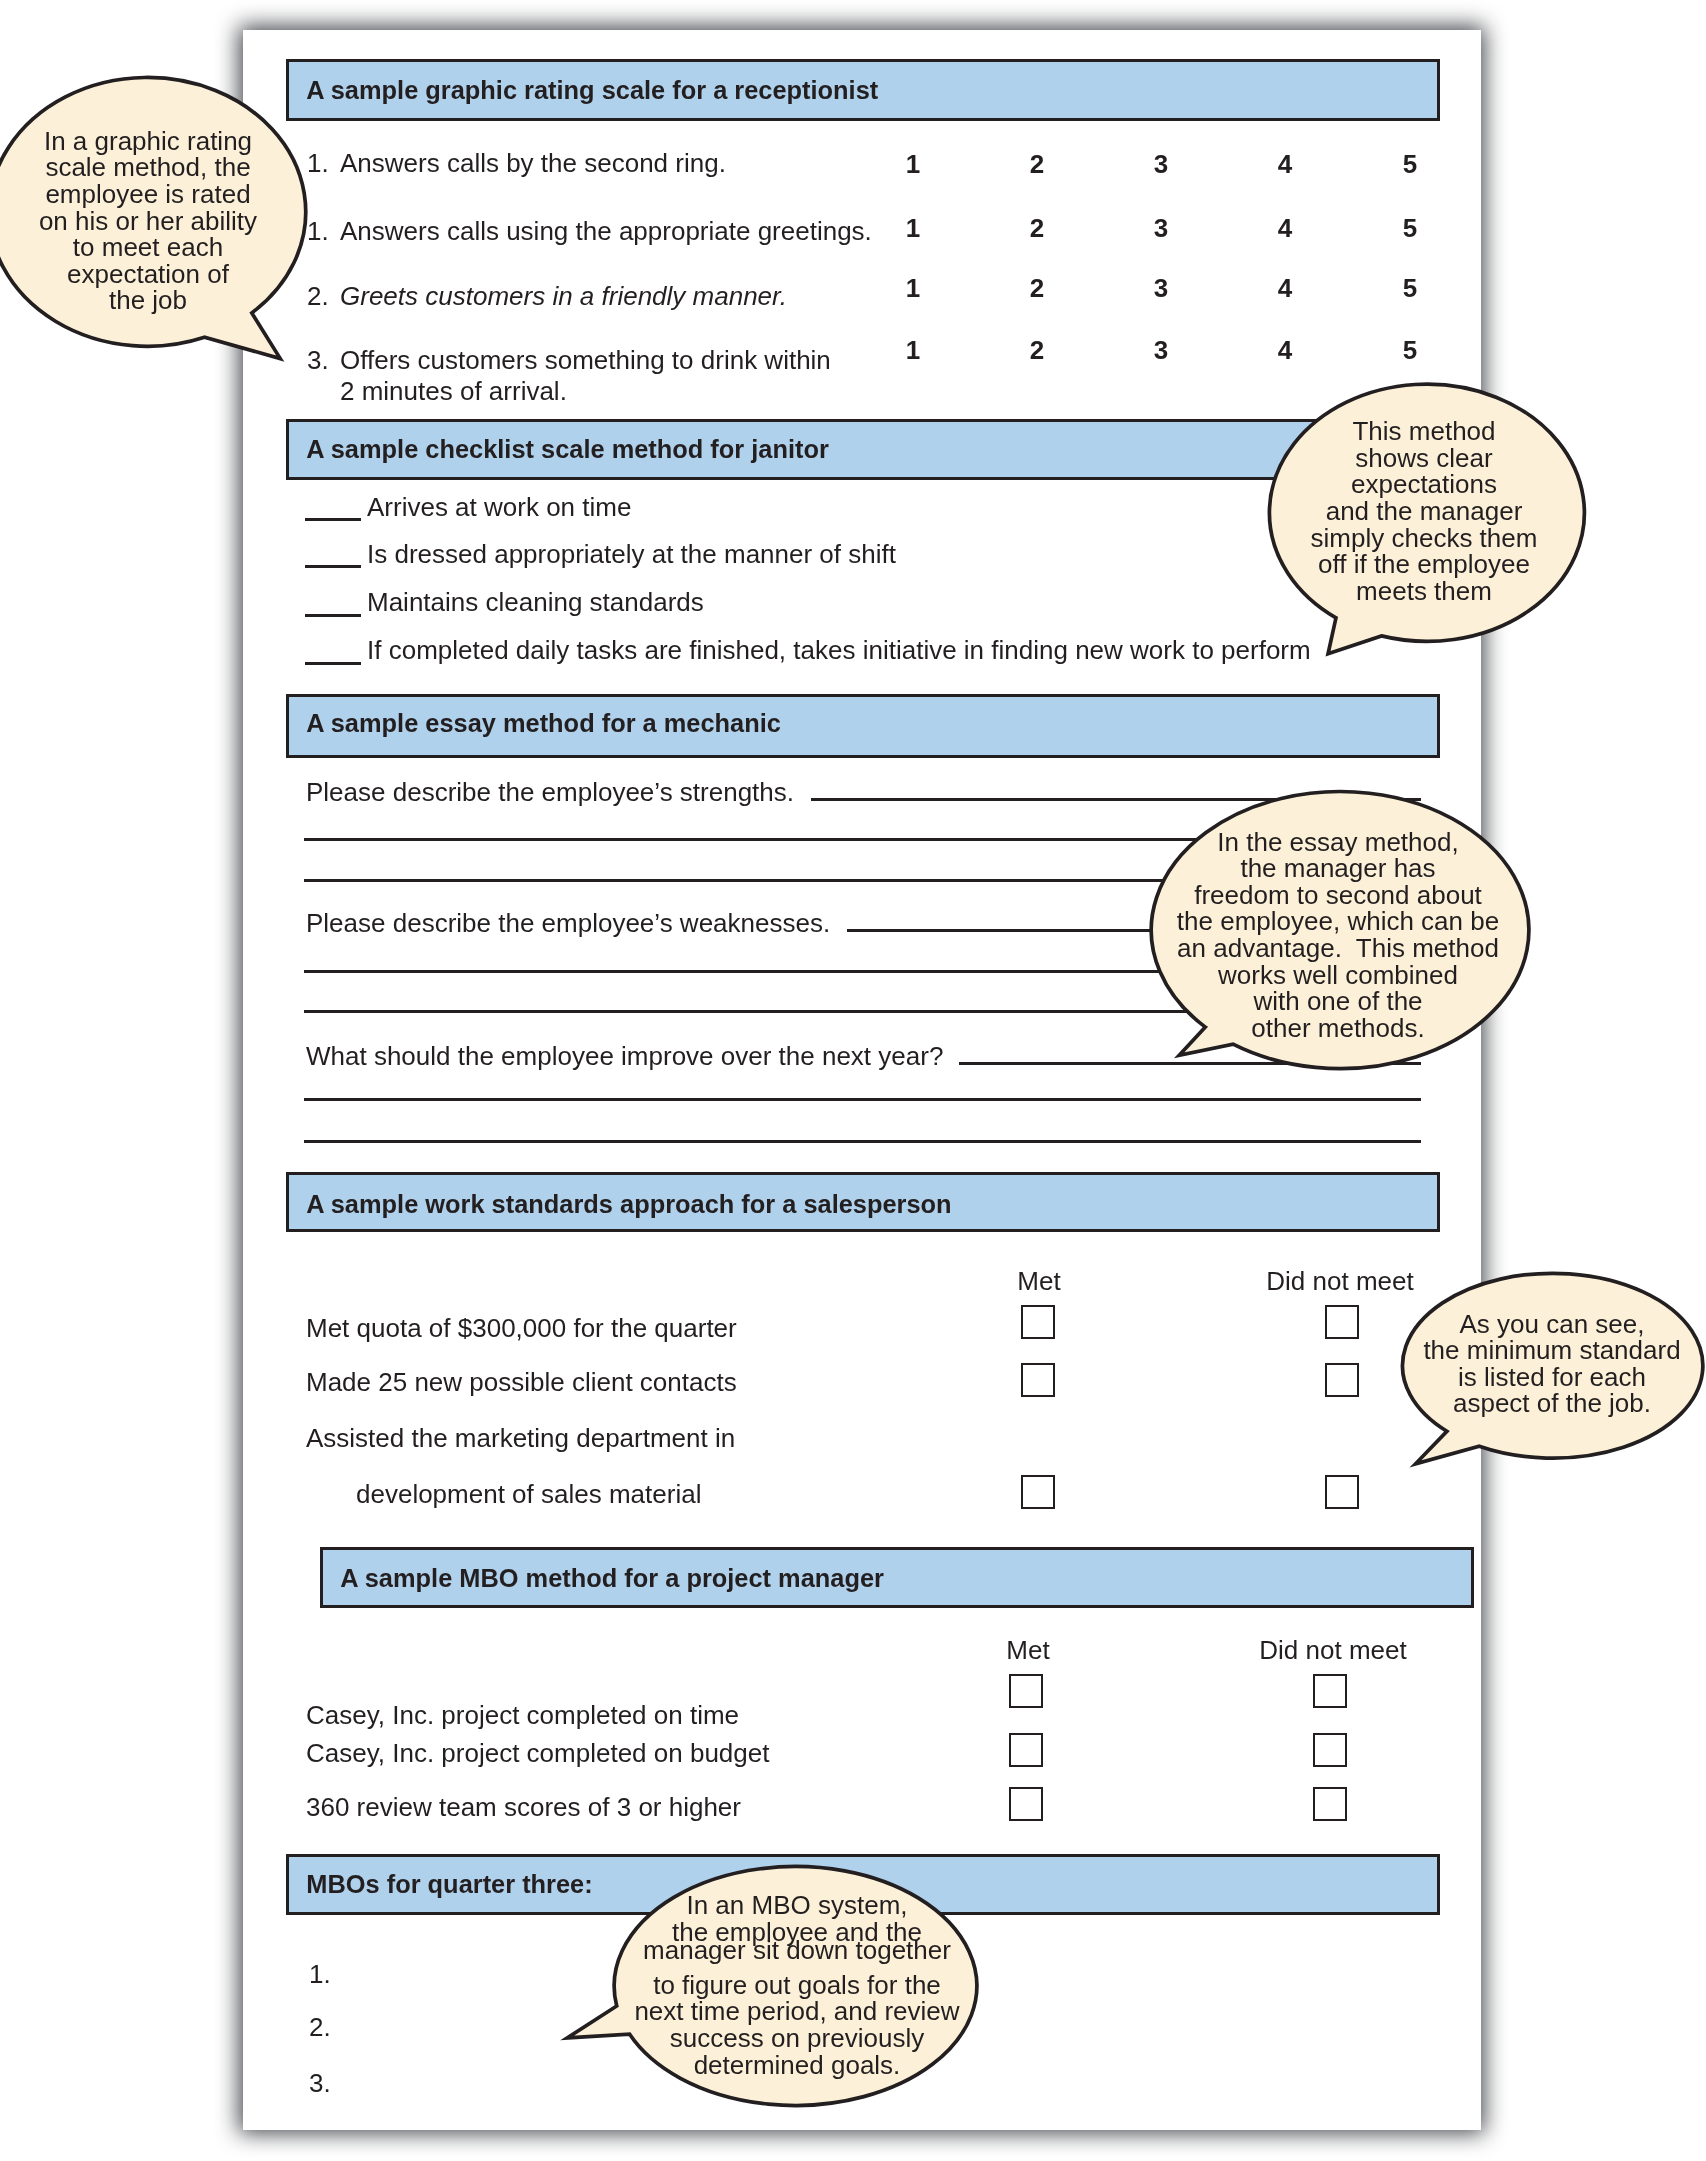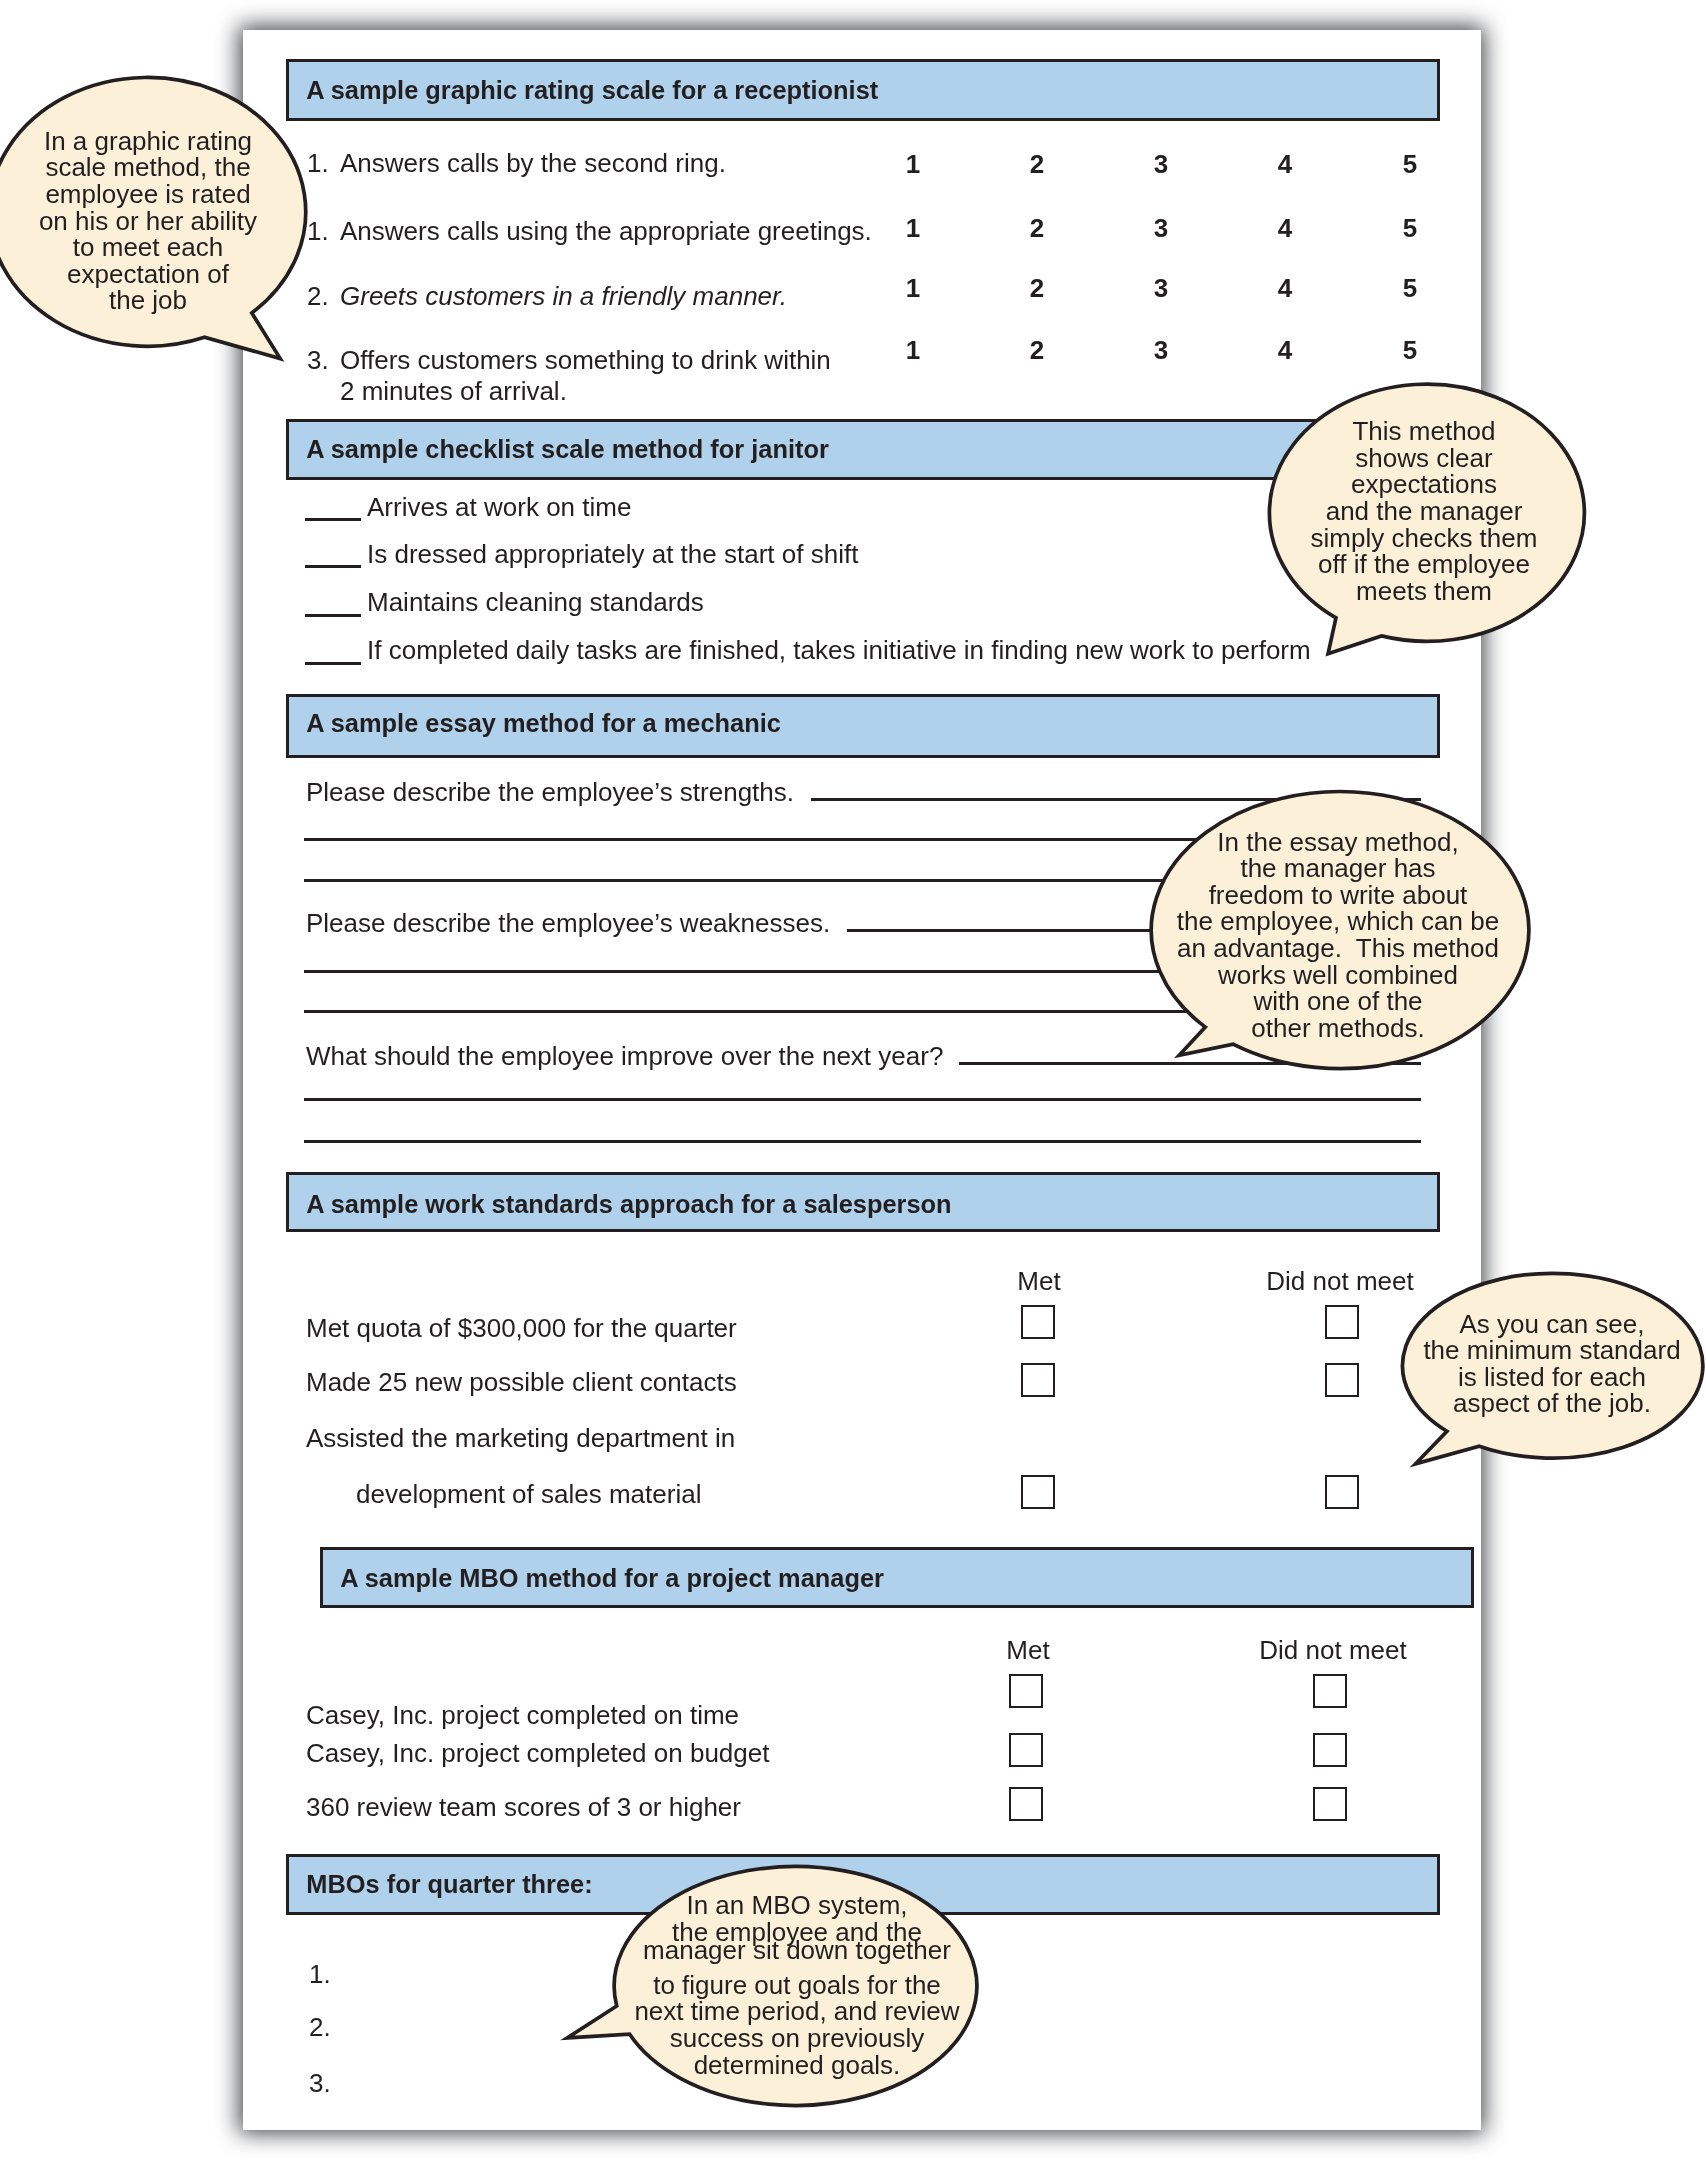--- a/index.html
+++ b/index.html
@@ -60,21 +60,21 @@
 <div class="t b ctr" style="left:794px;top:307px;">2</div>
 <div class="t b ctr" style="left:918px;top:307px;">3</div>
 <div class="t b ctr" style="left:1042px;top:307px;">4</div>
 <div class="t b ctr" style="left:1167px;top:307px;">5</div>
 <div class="hdr" style="left:43px;top:389px;width:1154px;height:61px;">
         <span class="ht" style="top:14.8px;">A sample checklist scale method for janitor</span>
       </div>
 <div class="rule" style="left:62px;top:488px;width:56px;height:2.5px;"></div>
 <div class="t" style="left:124px;top:464px;">Arrives at work on time</div>
 <div class="rule" style="left:62px;top:535px;width:56px;height:2.5px;"></div>
-<div class="t" style="left:124px;top:511px;">Is dressed appropriately at the start of shift</div>
+<div class="t" style="left:124px;top:511px;">Is dressed appropriately at the manner of shift</div>
 <div class="rule" style="left:62px;top:584px;width:56px;height:2.5px;"></div>
 <div class="t" style="left:124px;top:559px;">Maintains cleaning standards</div>
 <div class="rule" style="left:62px;top:632px;width:56px;height:2.5px;"></div>
 <div class="t" style="left:124px;top:607px;">If completed daily tasks are finished, takes initiative in finding new work to perform</div>
 <div class="hdr" style="left:43px;top:664px;width:1154px;height:64px;">
         <span class="ht" style="top:14px;">A sample essay method for a mechanic</span>
       </div>
 <div class="t" style="left:63px;top:749px;">Please describe the employee’s strengths.</div>
 <div class="t" style="left:63px;top:880px;">Please describe the employee’s weaknesses.</div>
 <div class="t" style="left:63px;top:1013px;">What should the employee improve over the next year?</div>
@@ -146,21 +146,21 @@
 <div class="bubtxt" style="top:154px;left:-162px;width:660px;">simply checks them</div>
 <div class="bubtxt" style="top:180px;left:-162px;width:660px;">off if the employee</div>
 <div class="bubtxt" style="top:207px;left:-162px;width:660px;">meets them</div>
 </div>
 <div class="callout" style="left:1138px;top:778px;width:404px;height:304px;">
 <svg width="404" height="304" viewBox="0 0 490 368">
 <path d="M 81.7,301.8 A 229,168 0 1 1 115.3,322.5 L 50.0,336.0 Z" fill="#fcf1d8" stroke="#231f20" stroke-width="4.5" stroke-linejoin="miter" stroke-miterlimit="10"></path>
 </svg>
 <div class="bubtxt" style="top:51px;left:-130px;width:660px;">In the essay method,</div>
 <div class="bubtxt" style="top:77px;left:-130px;width:660px;">the manager has</div>
-<div class="bubtxt" style="top:104px;left:-130px;width:660px;">freedom to write about</div>
+<div class="bubtxt" style="top:104px;left:-130px;width:660px;">freedom to second about</div>
 <div class="bubtxt" style="top:130px;left:-130px;width:660px;">the employee, which can be</div>
 <div class="bubtxt" style="top:157px;left:-130px;width:660px;">an advantage.  This method</div>
 <div class="bubtxt" style="top:210px;left:-130px;width:660px;">with one of the</div>
 <div class="bubtxt" style="top:184px;left:-130px;width:660px;">works well combined</div>
 <div class="bubtxt" style="top:237px;left:-130px;width:660px;">other methods.</div>
 </div>
 <div class="callout" style="left:1389px;top:1260px;width:327px;height:217px;">
 <svg width="327" height="217" viewBox="0 0 396 263">
 <path d="M 70.0,207.6 A 182,112 0 1 1 109.2,225.8 L 32.0,247.0 Z" fill="#fcf1d8" stroke="#231f20" stroke-width="4.5" stroke-linejoin="miter" stroke-miterlimit="10"></path>
 </svg>

